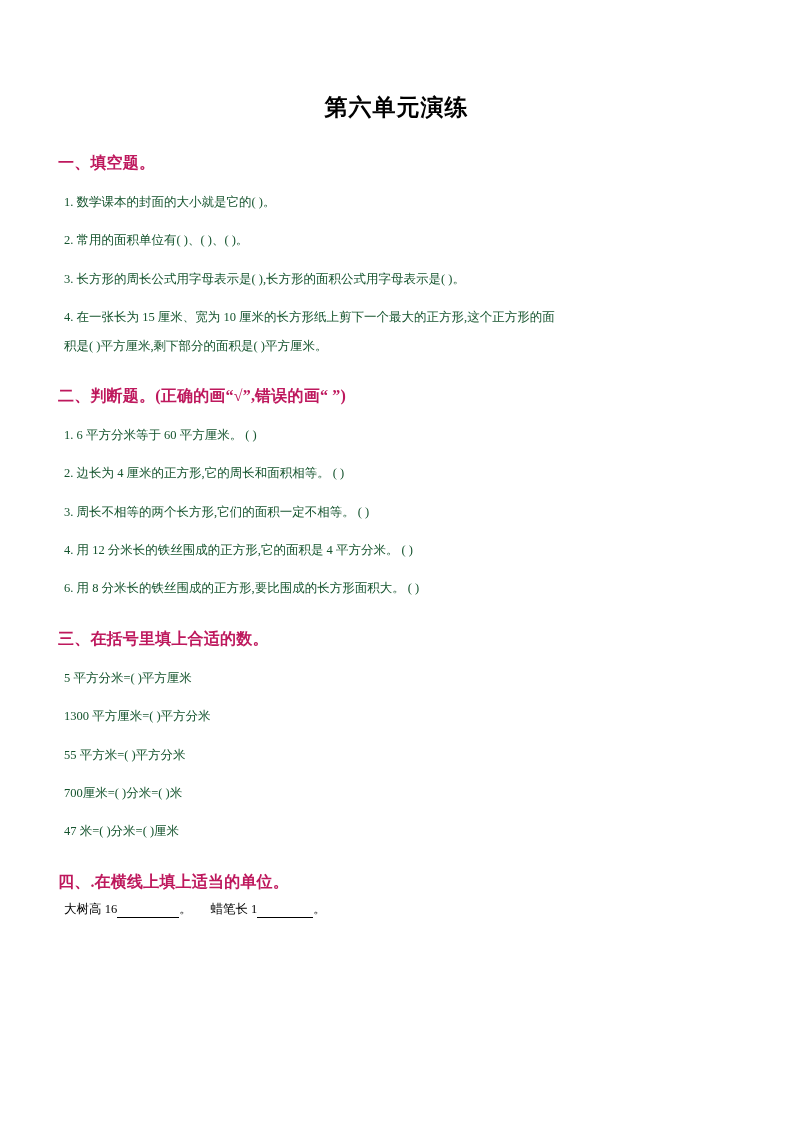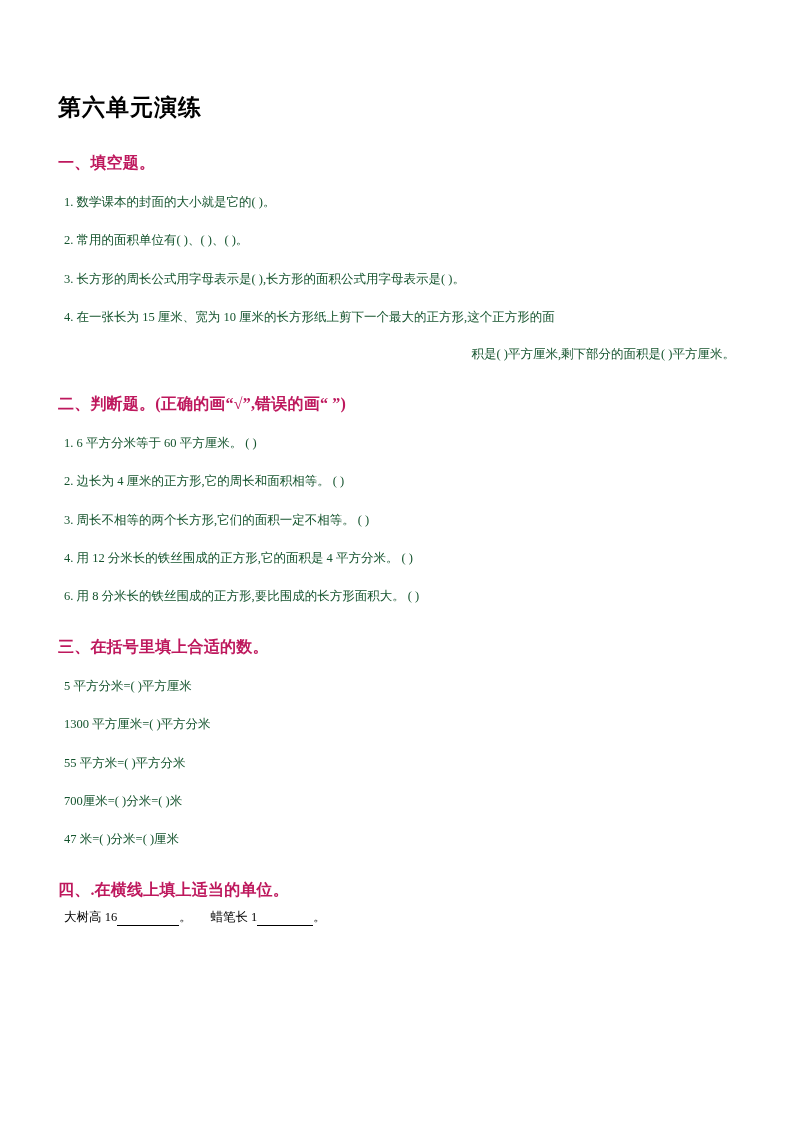--- a/index.html
+++ b/index.html
@@ -16,20 +16,21 @@
     overflow: hidden;
   }
   .page {
     position: relative;
     width: 793px;
     height: 1122px;
     box-sizing: border-box;
     padding: 0 58px;
   }
   .doc-title {
+    text-align: center;
     font-size: 23px;
     font-weight: bold;
     letter-spacing: 1px;
     margin-top: 92px;
     margin-bottom: 0;
     color: #000;
     font-family: "Liberation Serif", "DejaVu Serif", serif;
   }
   .section-head {
     color: #be185d;
@@ -40,22 +41,21 @@
     letter-spacing: 0.2px;
   }
   .q {
     font-size: 12.5px;
     line-height: 1.55;
     margin-top: 19px;
     margin-bottom: 0;
     color: #14532d;
   }
   .q.cont {
-    margin-top: 17px;
-    text-align: right;
+    margin-top: 9px;
   }
   .q-indent {
     padding-left: 6px;
   }
   .unit-line {
     font-size: 12.5px;
     margin-top: 8px;
     padding-left: 6px;
   }
   .u-blank {

